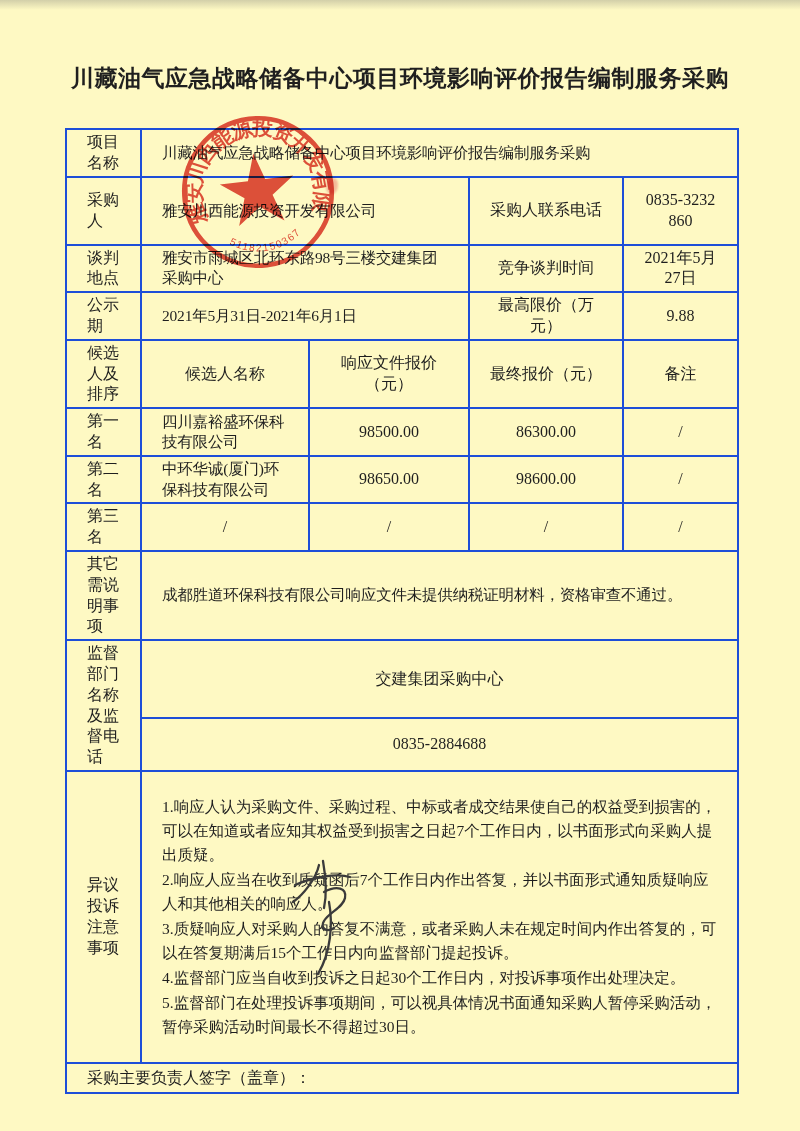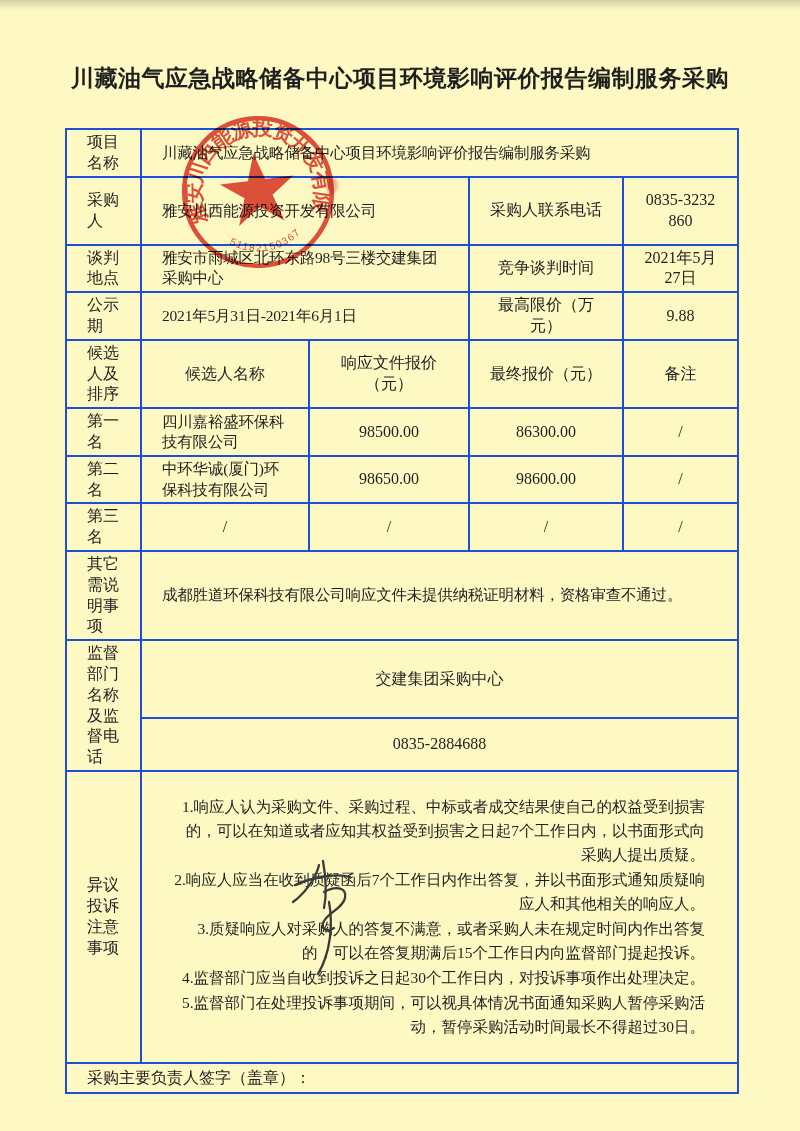--- a/index.html
+++ b/index.html
@@ -44,21 +44,21 @@
     word-break:break-all;
   }
   td.lab{padding-left:5px;text-align:left;}
   td.ctr{text-align:center;}
   td.val{padding-left:7px;font-size:15.5px;letter-spacing:-.2px;}
   tr.r1{height:32px;} tr.r2{height:68px;} tr.r3{height:38px;} tr.r4{height:40px;}
   tr.rh{height:46px;} tr.rc{height:26px;}
   tr.ro{height:40px;} tr.rs1{height:40px;} tr.rs2{height:24px;}
   tr.robj{height:292px;} tr.rsig{height:30px;}
   td.obj-text{padding:10px 8px 10px 10px;}
-  .obj-item{margin:1px 12px;line-height:1.55;font-size:15.5px;text-align:right;}
+  .obj-item{margin:1px 0;line-height:1.55;font-size:15.5px;}
   td.sig-cell{padding-left:8px;}
   
   .seal{
     position:absolute;
     left:171px;top:105px;
     width:174px;height:174px;
     transform:rotate(-7deg);
     mix-blend-mode:multiply;
     opacity:.88;
     pointer-events:none;

